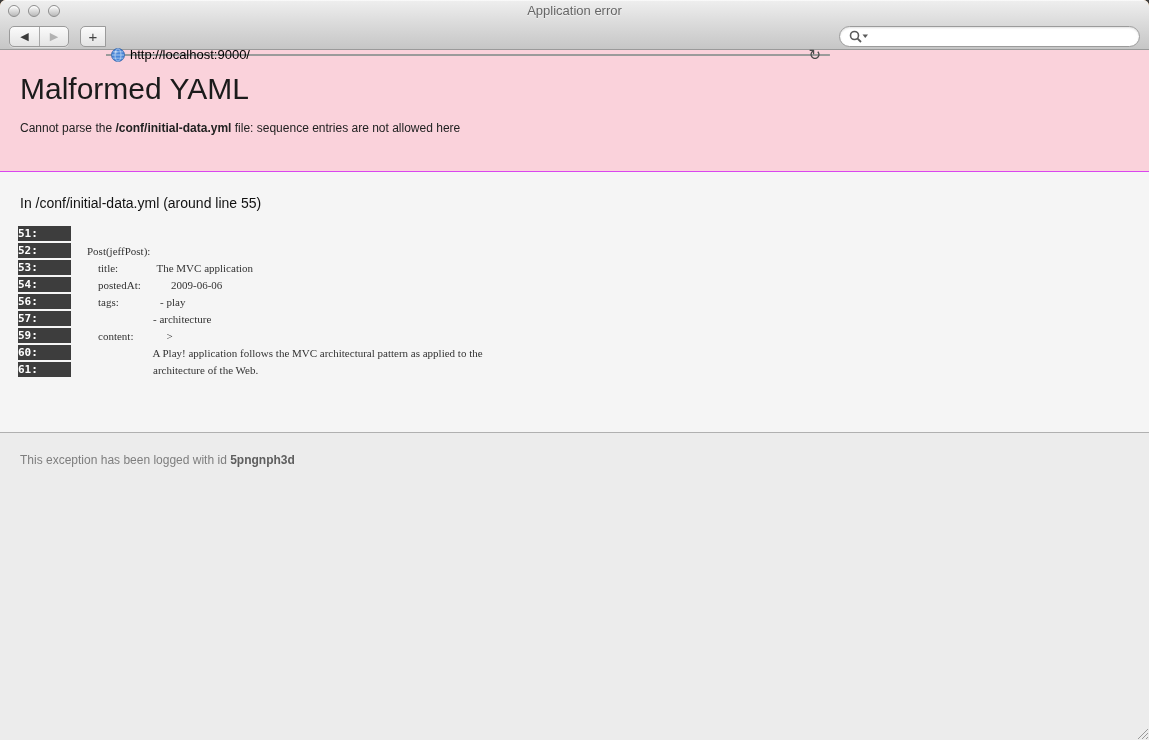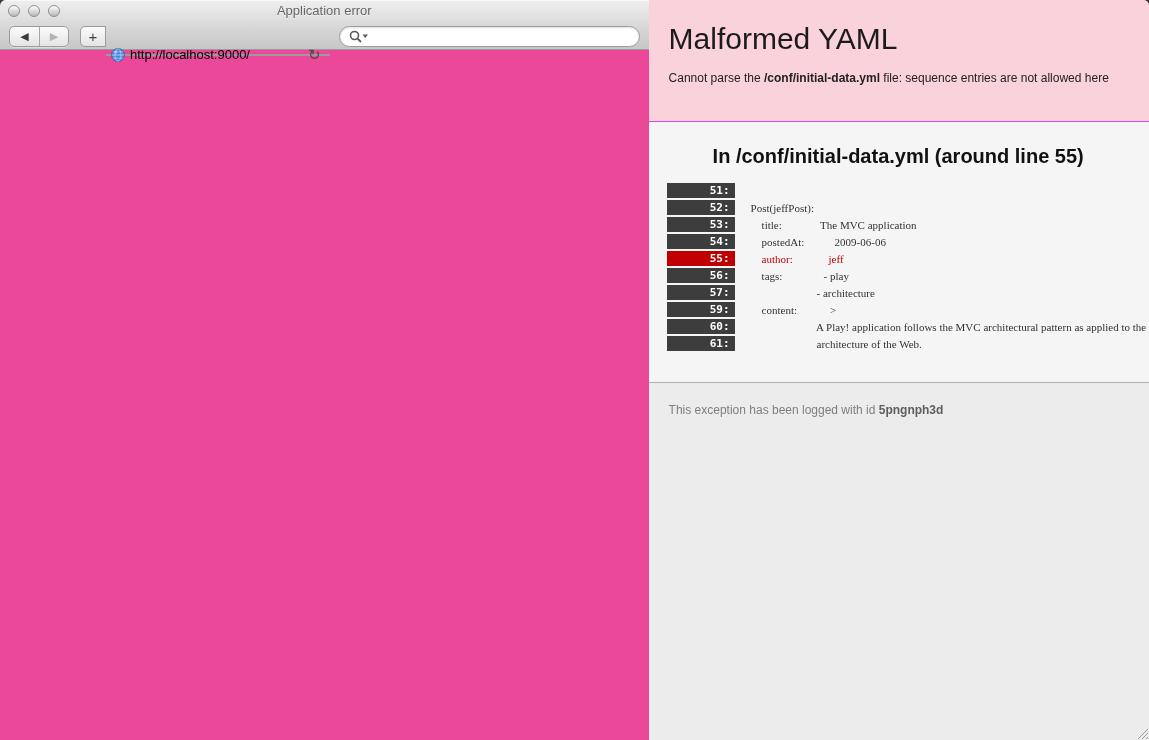--- a/index.html
+++ b/index.html
@@ -7,23 +7,23 @@
   body {
     font-family: "Liberation Sans", sans-serif;
     background: #3c3c3c;
     overflow: hidden;
   }
   .window {
     position: relative;
     width: 1149px; height: 740px;
     border-radius: 6px 6px 0 0;
     overflow: hidden;
-    background: #ec4899;
-    display: flex;
-    flex-direction: row;
+    background: #fdba74;
+    display: flex;
+    flex-direction: column;
   }
   
   .chrome {
     height: 50px;
     background: linear-gradient(#efefef, #dcdcdc 45%, #c6c6c6);
     border-bottom: 1px solid #9a9a9a;
     box-shadow: inset 0 1px 0 rgba(255,255,255,0.6);
     position: relative;
     flex: 0 0 auto;
   }
@@ -162,42 +162,40 @@
   }
   .error-message b { font-weight: 700; }
   .source-section {
     height: 261px;
     background: #f5f5f5;
     border-bottom: 1px solid #b0b0b0;
     padding: 23px 20px 0 18px;
     flex: 0 0 auto;
   }
   .source-heading {
-    font-size: 20px;
-    font-weight: 700;
+    font-size: 14px;
+    font-weight: 400;
     color: #111;
     margin-bottom: 14px;
     padding-left: 2px;
-    margin-left: 44px;
   }
   .code-block { }
   .code-line {
     display: flex;
     align-items: center;
     height: 17px;
   }
   .line-num {
     flex: 0 0 auto;
-    width: 68px; height: 15px;
+    width: 53px; height: 15px;
     background: #3d3d3d;
     color: #fff;
     font-family: "DejaVu Sans Mono", monospace;
     font-size: 11px; font-weight: 700;
     line-height: 15px;
-    text-align: right;
     padding-right: 5px;
   }
   .line-code {
     font-family: Liberation Serif, serif;
     font-size: 11px;
     color: #333;
     white-space: pre;
     margin-left: 16px;
   }
   .code-line.error .line-num { background: #c00000; }
@@ -296,24 +294,20 @@
   <div class="code-line">
     <span class="line-num">53:</span>
     <span class="line-code">    title:              The MVC application</span>
   </div>
 
   <div class="code-line">
     <span class="line-num">54:</span>
     <span class="line-code">    postedAt:           2009-06-06</span>
   </div>
 
-  <div class="code-line error">
-    <span class="line-num">55:</span>
-    <span class="line-code">    author:             jeff</span>
-  </div>
 
   <div class="code-line">
     <span class="line-num">56:</span>
     <span class="line-code">    tags:               - play</span>
   </div>
 
   <div class="code-line">
     <span class="line-num">57:</span>
     <span class="line-code">                        - architecture</span>
   </div>

